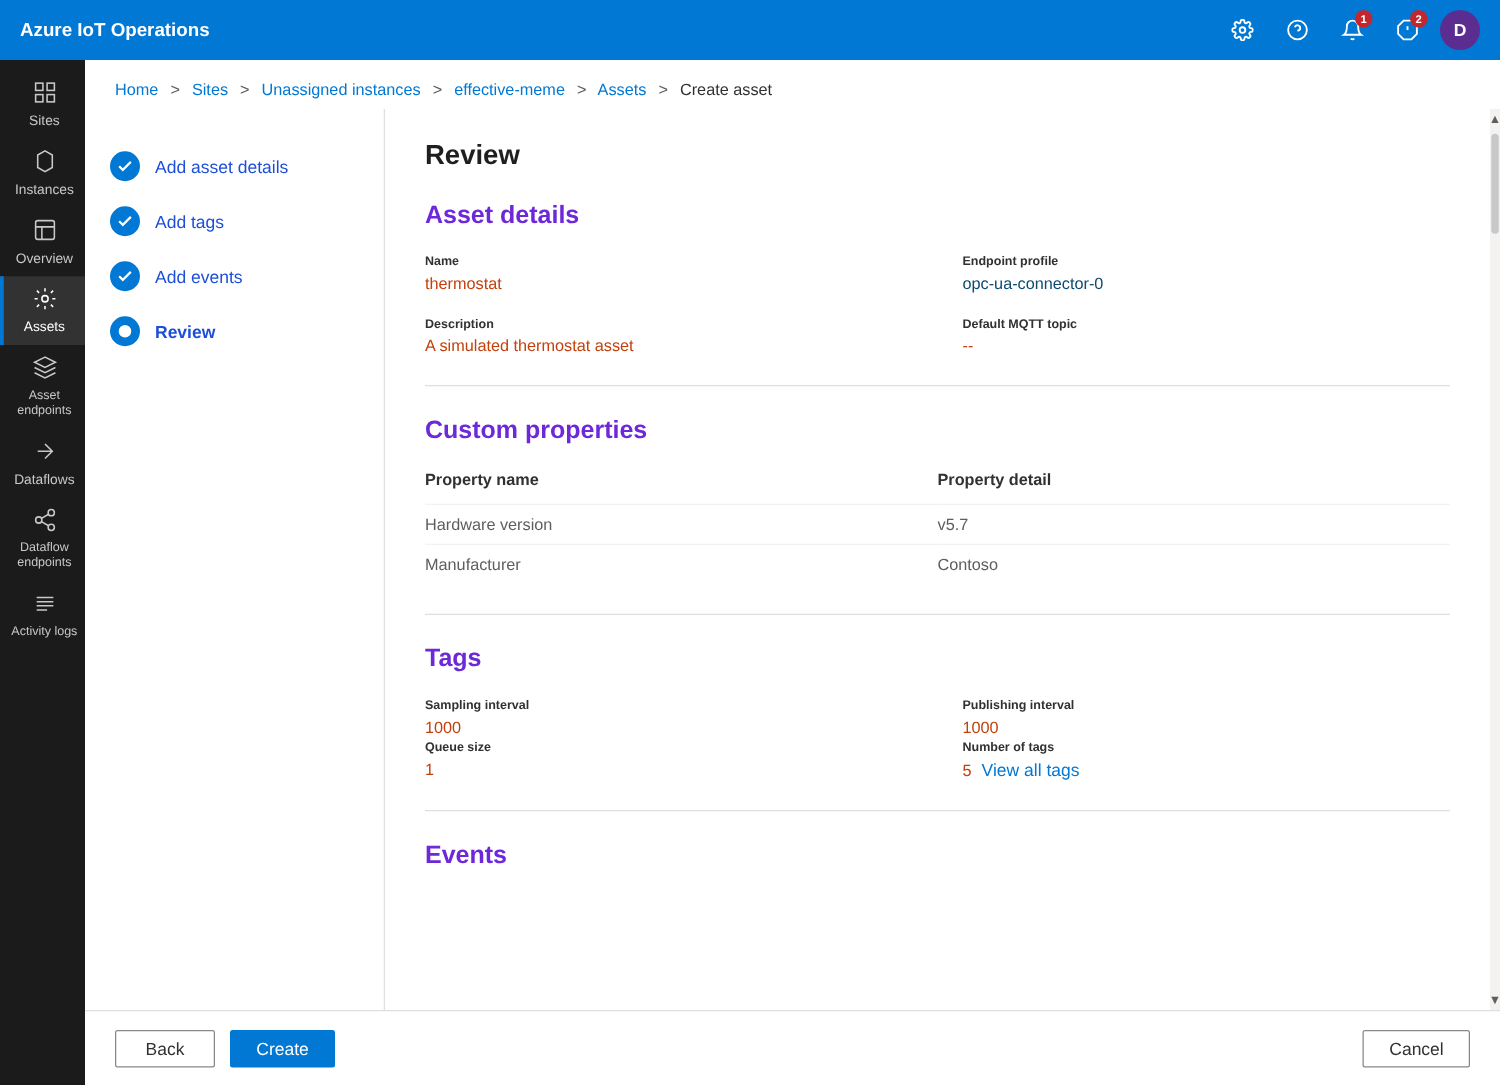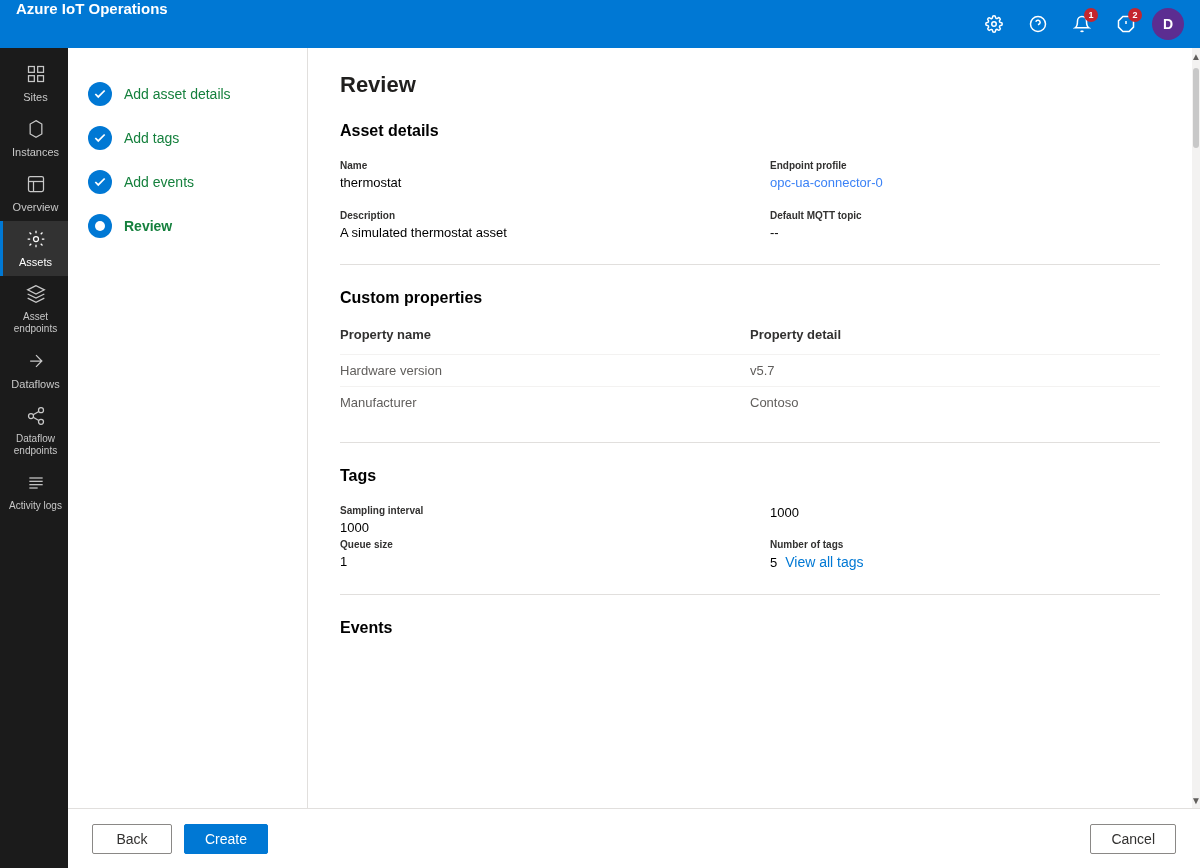--- a/index.html
+++ b/index.html
@@ -4,20 +4,21 @@
   <style>
     * { box-sizing: border-box; margin: 0; padding: 0; }
     body { font-family: 'Segoe UI', Arial, sans-serif; font-size: 14px; background: #f3f2f1; display: flex; flex-direction: column; height: 868px; overflow: hidden; }
 
     
     .top-nav {
       background: #0078d4;
       color: white;
       height: 48px;
       display: flex;
+      align-items: center;
       padding: 0 16px;
       flex-shrink: 0;
       z-index: 10;
     }
     .top-nav-title {
       font-size: 15px;
       font-weight: 600;
       color: white;
       flex: 1;
     }
@@ -160,65 +161,65 @@
     .step-circle.completed {
       background: #0078d4;
       color: white;
     }
     .step-circle.active {
       background: #0078d4;
       color: white;
     }
     .step-label {
       font-size: 14px;
-      color: #15803d;
+      color: #1d4ed8;
     }
     .step-label.active { font-weight: 600; }
 
     
     .review-content {
       flex: 1;
       overflow-y: auto;
       padding: 24px 32px;
       background: white;
     }
 
     .review-title {
       font-size: 22px;
       font-weight: 700;
       color: #201f1e;
       margin-bottom: 24px;
     }
 
     .section-title {
-      font-size: 16px;
+      font-size: 20px;
       font-weight: 700;
-      color: #000000;
+      color: #6d28d9;
       margin-bottom: 20px;
     }
 
     .detail-grid {
       display: grid;
       grid-template-columns: 1fr 1fr;
       gap: 20px 40px;
       margin-bottom: 20px;
     }
 
     .detail-item {}
     .detail-label {
       font-size: 10px;
       font-weight: 600;
       color: #323130;
       margin-bottom: 4px;
     }
     .detail-value {
       font-size: 13px;
-      color: #000000;
-    }
-    .detail-value.link { color: #3b82f6; }
+      color: #c2410c;
+    }
+    .detail-value.link { color: #0c4a6e; }
 
     .divider {
       border: none;
       border-top: 1px solid #e1dfdd;
       margin: 24px 0;
     }
 
     .custom-props-grid {
       display: grid;
       grid-template-columns: 1fr 1fr;
@@ -424,20 +425,33 @@
             <line x1="4" y1="14" x2="20" y2="14"></line>
             <line x1="4" y1="18" x2="14" y2="18"></line>
           </svg>
       </span>
       <span style="font-size:10px;line-height:1.2">Activity logs</span>
     </div>
   </aside>
 
   <div class="content-area">
 
+    <div class="breadcrumb">
+      <a href="#">Home</a>
+      <span class="breadcrumb-sep">&gt;</span>
+      <a href="#">Sites</a>
+      <span class="breadcrumb-sep">&gt;</span>
+      <a href="#">Unassigned instances</a>
+      <span class="breadcrumb-sep">&gt;</span>
+      <a href="#">effective-meme</a>
+      <span class="breadcrumb-sep">&gt;</span>
+      <a href="#">Assets</a>
+      <span class="breadcrumb-sep">&gt;</span>
+      <span style="color:#323130">Create asset</span>
+    </div>
 
     <div class="wizard-layout">
 
       <div class="steps-panel">
         <div class="step-item">
           <div class="step-circle completed">
             <svg width="14" height="14" viewBox="0 0 24 24" fill="none" stroke="white" stroke-width="3">
                 <polyline points="20 6 9 17 4 12"></polyline>
               </svg>
           </div>
@@ -509,20 +523,21 @@
           <hr class="divider">
 
           <h2 class="section-title">Tags</h2>
 
           <div class="tags-grid">
             <div class="detail-item">
               <div class="detail-label">Sampling interval</div>
               <div class="detail-value">1000</div>
             </div>
             <div class="detail-item">
+              <div class="detail-label">Publishing interval</div>
               <div class="detail-value">1000</div>
             </div>
             <div class="detail-item">
               <div class="detail-label">Queue size</div>
               <div class="detail-value">1</div>
             </div>
             <div class="detail-item">
               <div class="detail-label">Number of tags</div>
               <div style="display:flex;align-items:center;gap:8px;">
                 <span class="detail-value">5</span>

